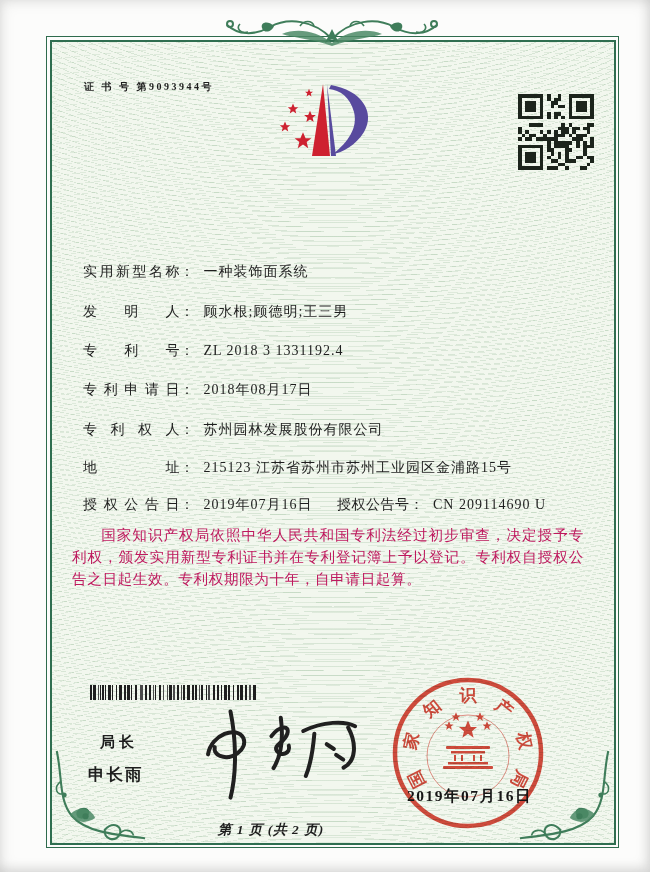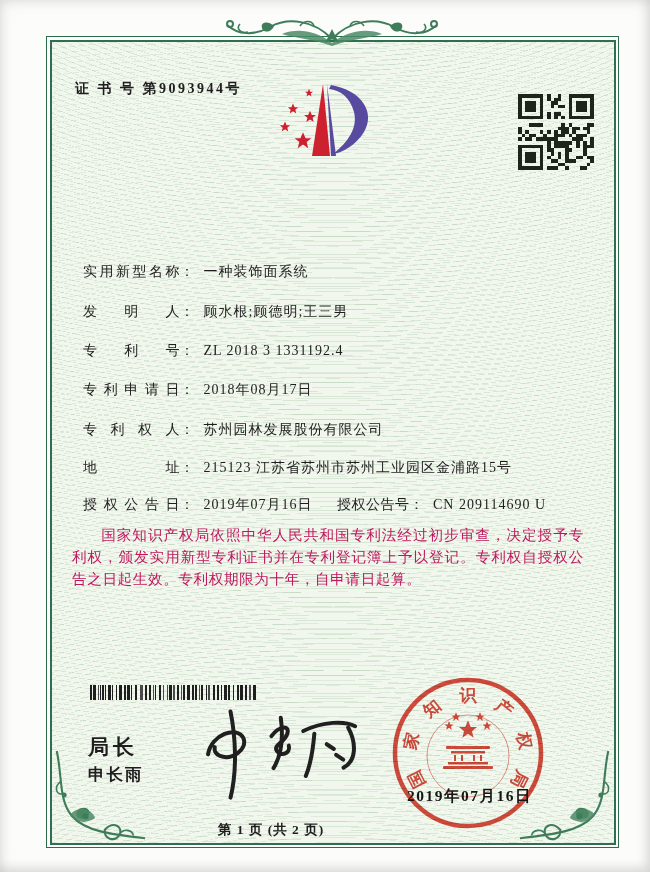--- a/index.html
+++ b/index.html
@@ -25,45 +25,45 @@
     background-image:
       repeating-radial-gradient(120% 55% at 50% -30%, rgba(110,160,115,.20) 0 1px, transparent 1px 7px),
       repeating-radial-gradient(120% 55% at 50% 130%, rgba(110,160,115,.15) 0 1px, transparent 1px 8px);
   }
   svg{display:block}
   
   .orn-top{position:absolute;left:222px;top:12px;width:220px;height:48px;}
   .orn-bl{position:absolute;left:51px;bottom:27px;width:96px;height:96px;}
   .orn-br{position:absolute;right:36px;bottom:27px;width:96px;height:96px;transform:scaleX(-1);}
   
-  .cert-number{position:absolute;left:75px;top:80px;font-size:14px;font-weight:600;letter-spacing:2.5px;}
+  .cert-number{position:absolute;left:84px;top:80px;font-size:10px;font-weight:600;letter-spacing:2.5px;}
   .logo{position:absolute;left:263px;top:82px;width:118px;height:92px;}
   .qr{position:absolute;left:518px;top:94px;width:76px;height:76px;}
   .title{position:absolute;left:0;top:185px;width:650px;text-align:center;
          font-size:35px;font-weight:700;letter-spacing:7px;color:#161616;}
   
   .row{position:absolute;left:83px;font-size:14px;font-weight:400;white-space:nowrap;letter-spacing:.5px;}
   .flabel{display:inline-block;width:97px;text-align:justify;text-align-last:justify;}
   .fcolon{display:inline-block;margin-right:9px;}
   .fvalue{letter-spacing:1px;}
   .row2col .col2{position:absolute;left:254px;top:0;white-space:nowrap;}
   
   .body-text{position:absolute;left:72px;top:524px;width:512px;
              font-size:14.6px;line-height:22px;letter-spacing:.6px;
              text-align:justify;color:#be185d;font-weight:500;}
   .body-text p{margin:0;text-indent:2em;}
   
   .barcode{position:absolute;left:90px;top:685px;width:168px;height:15px;}
-  .director-title{position:absolute;left:88px;top:733px;font-size:21px;font-weight:600;letter-spacing:4px;font-family:Liberation Mono, monospace;}
+  .director-title{position:absolute;left:100px;top:733px;font-size:15px;font-weight:600;letter-spacing:4px;font-family:Liberation Mono, monospace;}
   .director-name{position:absolute;left:88px;top:764px;font-size:16.5px;font-weight:700;letter-spacing:2px;}
   .signature{position:absolute;left:192px;top:704px;width:168px;height:98px;transform:rotate(-2deg);}
   .seal{position:absolute;left:388px;top:673px;width:160px;height:160px;opacity:.9;mix-blend-mode:multiply;}
   .seal-char{font-size:17px;font-weight:700;fill:#d5392b;font-family:"Liberation Serif",serif;}
   .seal-date{position:absolute;left:407px;top:786px;font-size:15.5px;font-weight:700;letter-spacing:1.5px;color:#151515;}
-  .footer{position:absolute;left:0;top:821px;width:542px;text-align:center;font-size:13.5px;font-weight:600;letter-spacing:1px;}
+  .footer{position:absolute;left:0;top:821px;width:542px;text-align:center;font-size:13.5px;font-weight:600;letter-spacing:1px;font-style:italic;}
 </style>
 </head>
 <body>
 
 <div class="photo">
 
   <svg width="0" height="0" style="position:absolute">
     <defs>
       <polygon id="star" points="0,-10 2.9,-3.1 9.5,-3.1 4.2,1.2 5.9,8.1 0,3.9 -5.9,8.1 -4.2,1.2 -9.5,-3.1 -2.9,-3.1"></polygon>
       <g id="wing" fill="none" stroke="#3f7d5a" stroke-width="2">

